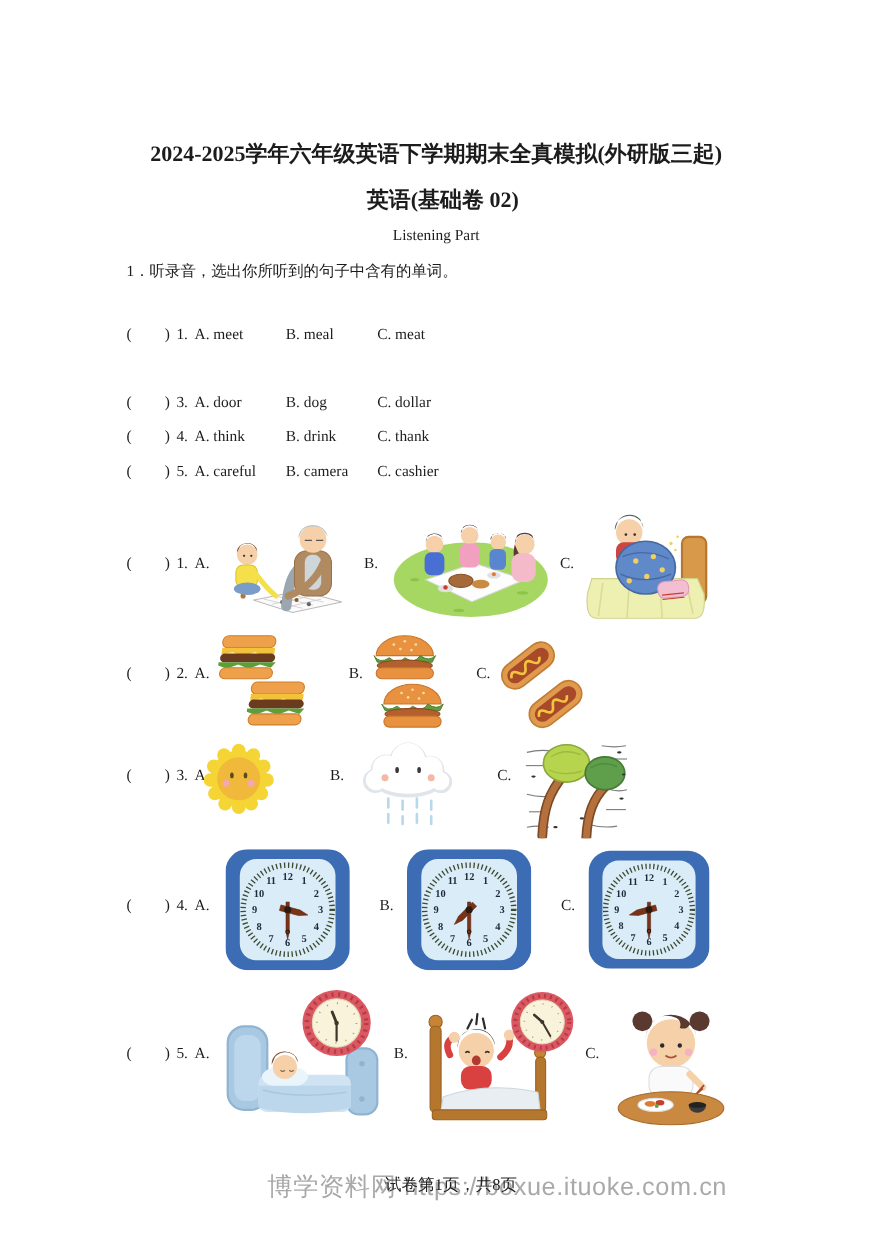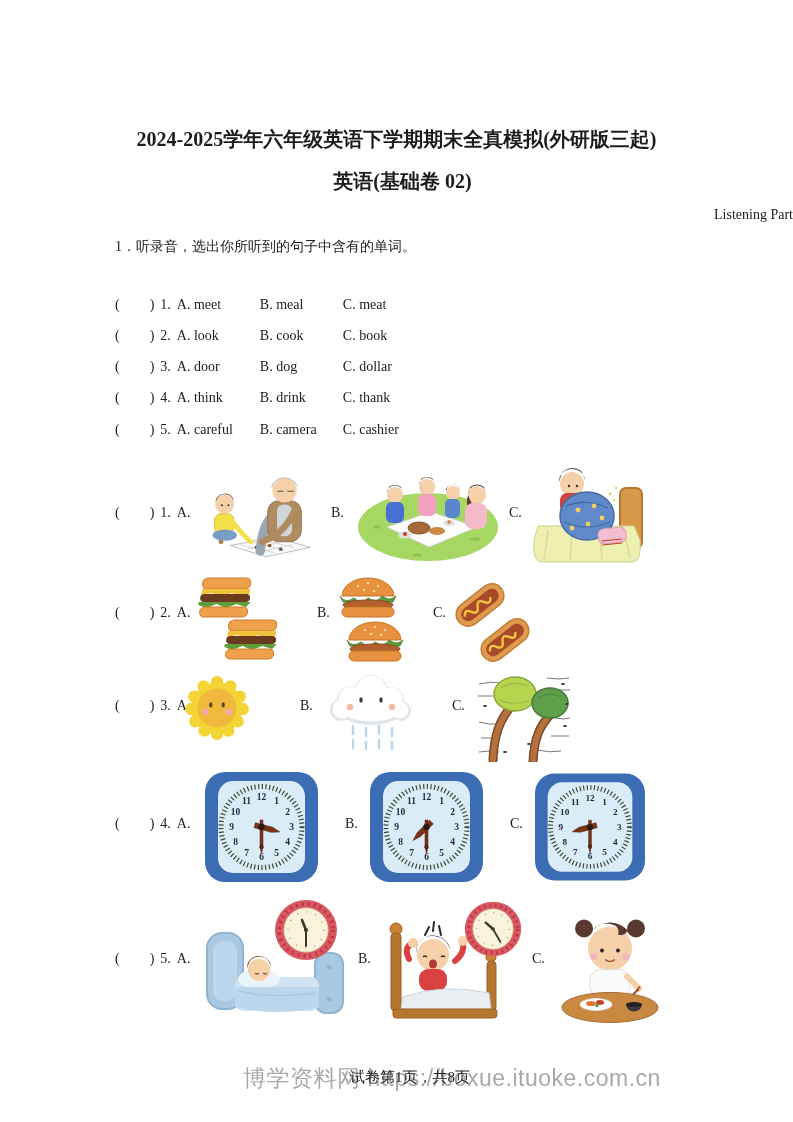--- a/index.html
+++ b/index.html
@@ -1,21 +1,21 @@
 <!DOCTYPE html>
 <html><head>
 <meta charset="utf-8">
 <style>
   html,body{margin:0;padding:0;background:#888;}
   .page{position:relative;width:793px;height:1122px;margin:0 auto;background:#ffffff;
         font-family:"Liberation Serif","DejaVu Serif",serif;color:#1c1c1c;overflow:hidden;}
   .title{position:absolute;left:0;right:0;text-align:center;font-weight:bold;font-size:20px;}
   .t1{top:126px;}
   .t2{top:168px;padding-left:12px;}
-  .section-heading{position:absolute;top:207px;left:0;right:0;text-align:right;font-size:14px;}
+  .section-heading{position:absolute;top:207px;left:0;right:0;text-align:center;font-size:14px;}
   .stem{position:absolute;left:115px;font-size:14px;}
   .q1-row{position:absolute;left:115px;font-size:14px;white-space:nowrap;margin-top:29px;}
   .sp{display:inline-block;width:30px;}
   .num{margin-left:6px;}
   .opt{display:inline-block;min-width:77px;margin-left:6px;}
   .q2-row{position:absolute;left:115px;right:20px;}
   .q2-label{position:absolute;font-size:14px;white-space:nowrap;}
   .letter{margin-left:6px;font-size:14px;}
   .letter-label{position:absolute;font-size:14px;}
   figure{margin:0;padding:0;position:absolute;}
@@ -31,23 +31,20 @@
 <div class="page">
 
   <div class="title t1">2024-2025学年六年级英语下学期期末全真模拟(外研版三起)</div>
   <div class="title t2">英语(基础卷 02)</div>
   <div class="section-heading">Listening Part</div>
 
   <div class="stem" style="top:238px">1．听录音，选出你所听到的句子中含有的单词。</div>
 
   <div class="q1-row" style="top:268px">
     <span><span>(</span><span class="sp"></span><span>)</span></span><span class="num">1.</span><span class="opt">A. meet</span><span class="opt">B. meal</span><span class="opt">C. meat</span>
-  </div>
-  <div class="q1-row" style="top:299px">
-    <span><span>(</span><span class="sp"></span><span>)</span></span><span class="num">2.</span><span class="opt">A. look</span><span class="opt">B. cook</span><span class="opt">C. book</span>
   </div>
   <div class="q1-row" style="top:330px">
     <span><span>(</span><span class="sp"></span><span>)</span></span><span class="num">3.</span><span class="opt">A. door</span><span class="opt">B. dog</span><span class="opt">C. dollar</span>
   </div>
   <div class="q1-row" style="top:361px">
     <span><span>(</span><span class="sp"></span><span>)</span></span><span class="num">4.</span><span class="opt">A. think</span><span class="opt">B. drink</span><span class="opt">C. thank</span>
   </div>
   <div class="q1-row" style="top:393px">
     <span><span>(</span><span class="sp"></span><span>)</span></span><span class="num">5.</span><span class="opt">A. careful</span><span class="opt">B. camera</span><span class="opt">C. cashier</span>
   </div>

